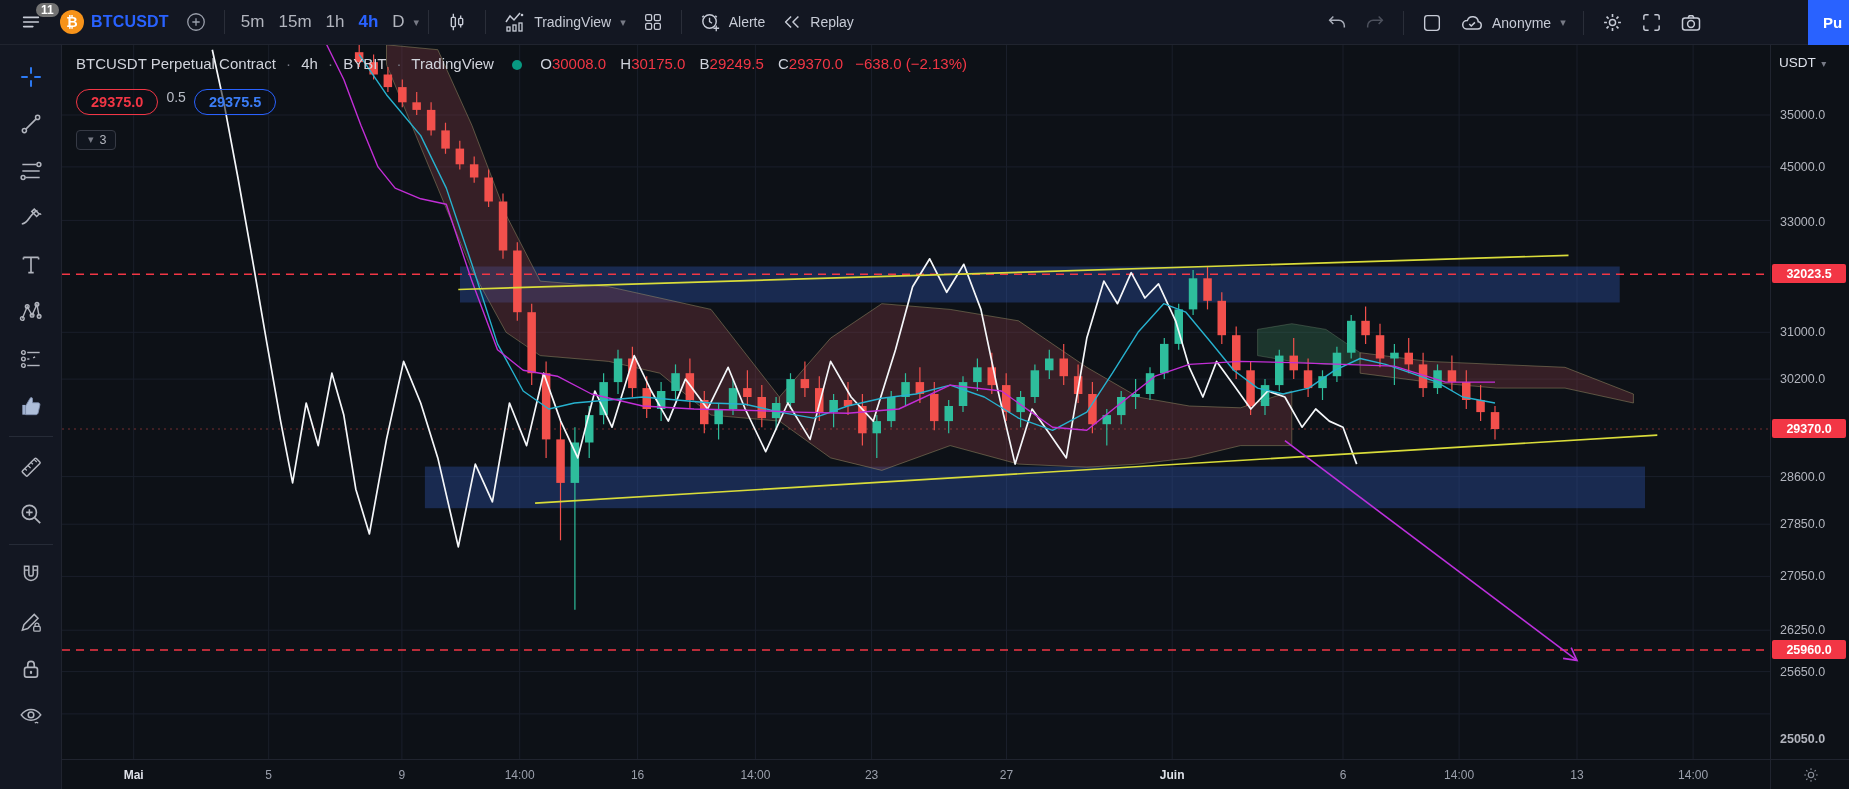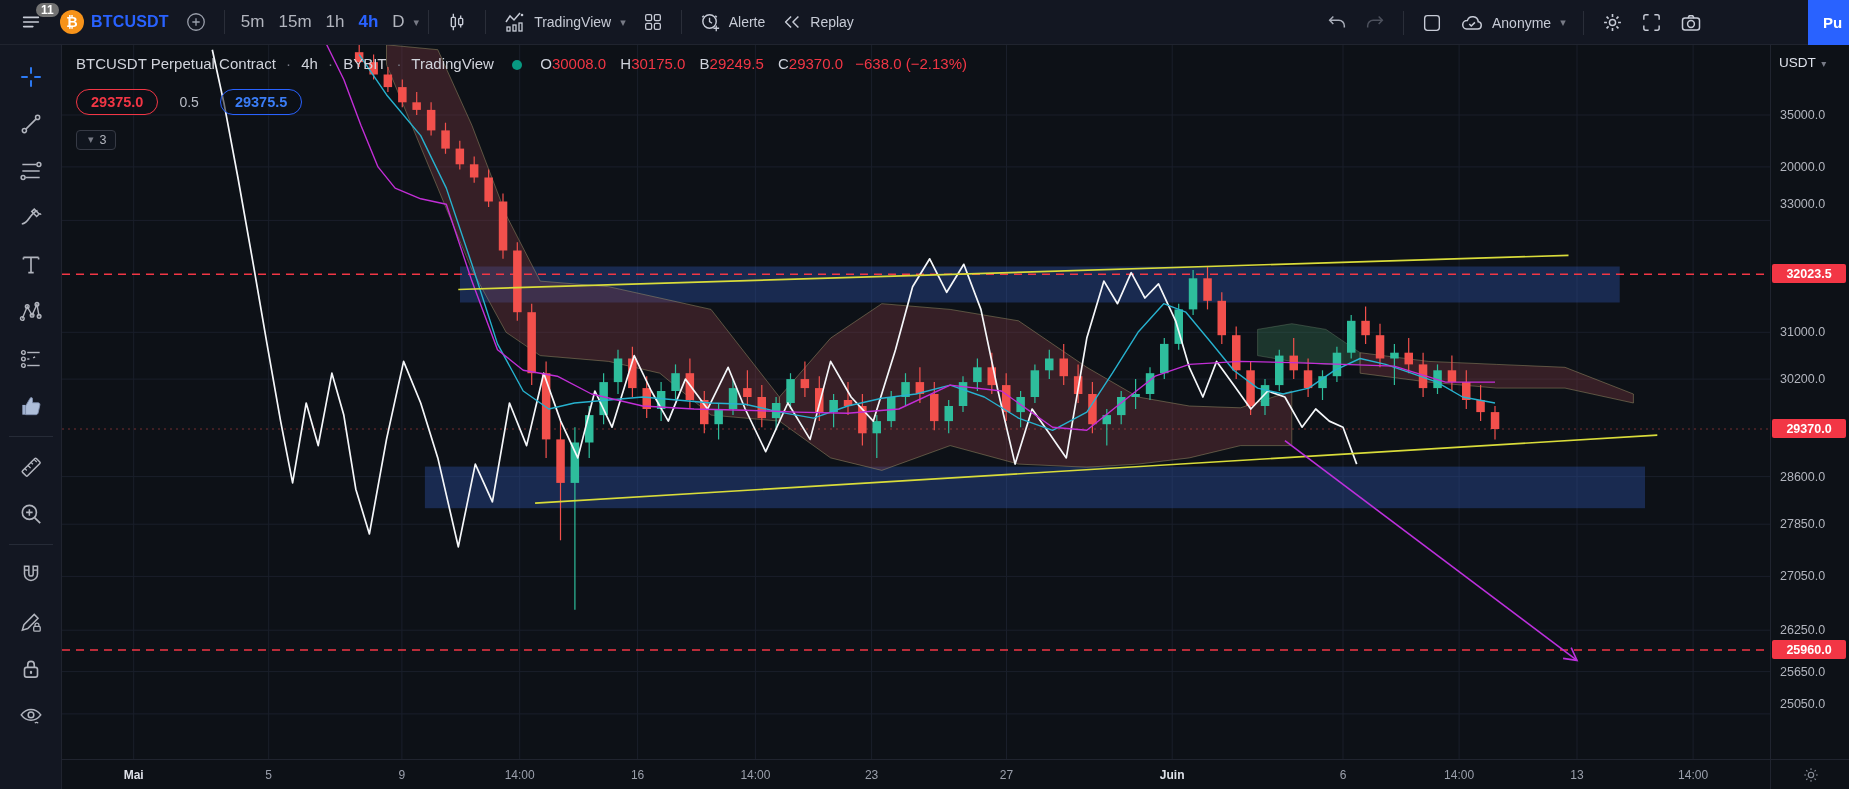--- a/index.html
+++ b/index.html
@@ -34,21 +34,21 @@
   .sb-div{width:44px;height:1px;background:#262b37;margin:3px 0 10px;flex:none}
   
   .chart{position:absolute;left:62px;top:45px;width:1708px;height:714px;background:#0d1117;overflow:hidden}
   .chart svg.plot{position:absolute;left:0;top:0}
   .grid{stroke:#1a1f2b;stroke-width:1}
   .legend{position:absolute;left:14px;top:10px;z-index:4;font-size:15px;white-space:nowrap}
   .legend .dim{color:#787b86;margin:0 6px}
   .legend .red{color:#f23645}
   .legend .lab{color:#cfd3dc;margin-left:10px}
   .dot{display:inline-block;width:10px;height:10px;border-radius:50%;background:#089981;margin:0 4px 0 14px;vertical-align:-1px}
-  .row2{position:absolute;left:14px;top:44px;display:flex;align-items:center;gap:21px;z-index:4}
+  .row2{position:absolute;left:14px;top:44px;display:flex;gap:8px;z-index:4}
   .pill{border:1.4px solid;border-radius:15px;padding:4px 14px;font-size:14.5px;font-weight:bold;background:rgba(13,17,23,.55)}
   .pill.bid{border-color:#f23645;color:#f23645}
   .pill.ask{border-color:#2962ff;color:#3b7df7}
   .spread{color:#b8bcc6;font-size:14px}
   .row3{position:absolute;left:14px;top:84px;z-index:4}
   .collapse{display:inline-flex;align-items:center;gap:6px;border:1px solid #363a45;border-radius:4px;
             padding:2px 9px;font-size:12.5px;color:#b2b5be;background:rgba(19,23,34,.7);cursor:pointer}
   
   .price-axis{position:absolute;left:1770px;top:45px;width:79px;height:714px;background:#0d1117;
               border-left:1px solid #20242f;z-index:8;font-size:12.5px;color:#b2b5be}
@@ -523,30 +523,30 @@
       </span>
   </div>
 </div>
 
 <div class="price-axis" id="price-axis">
   <div class="axis-head">
     <span>USDT</span>
     <span class="chev">▾</span>
   </div>
 <div class="ptick" style="top: 63px;">35000.0</div>
-    <div class="ptick" style="top: 114.9px;">20000.0</div>
-    <div class="ptick" style="top: 152px; text-align: right;">33000.0</div>
+    <div class="ptick" style="top: 114.9px;">45000.0</div>
+    <div class="ptick" style="top: 170px; text-align: right;">33000.0</div>
     <div class="ptick" style="top: 280.3px;">31000.0</div>
     <div class="ptick" style="top: 327.1px;">30200.0</div>
     <div class="ptick" style="top: 424.6px;">28600.0</div>
     <div class="ptick" style="top: 472.2px;">27850.0</div>
     <div class="ptick" style="top: 524.4px; text-align: right;">27050.0</div>
     <div class="ptick" style="top: 578.2px; text-align: center;">26250.0</div>
     <div class="ptick" style="top: 619.6px;">25650.0</div>
-    <div class="ptick" style="top: 652px;">25050.0</div>
+    <div class="ptick" style="top: 687px; font-weight: bold;">25050.0</div>
     <div class="plabel" style="top: 219.2px;">32023.5</div>
     <div class="plabel" style="top: 595px;">25960.0</div>
     <div class="plabel" style="top: 374px;">29370.0</div>
   </div>
 
 <div class="time-axis" id="time-axis">
     <div class="ttick month" style="left: 71.7px;">Mai</div>
     <div class="ttick" style="left: 206.7px;">5</div>
     <div class="ttick" style="left: 339.9px;">9</div>
     <div class="ttick" style="left: 457.7px;">14:00</div>

